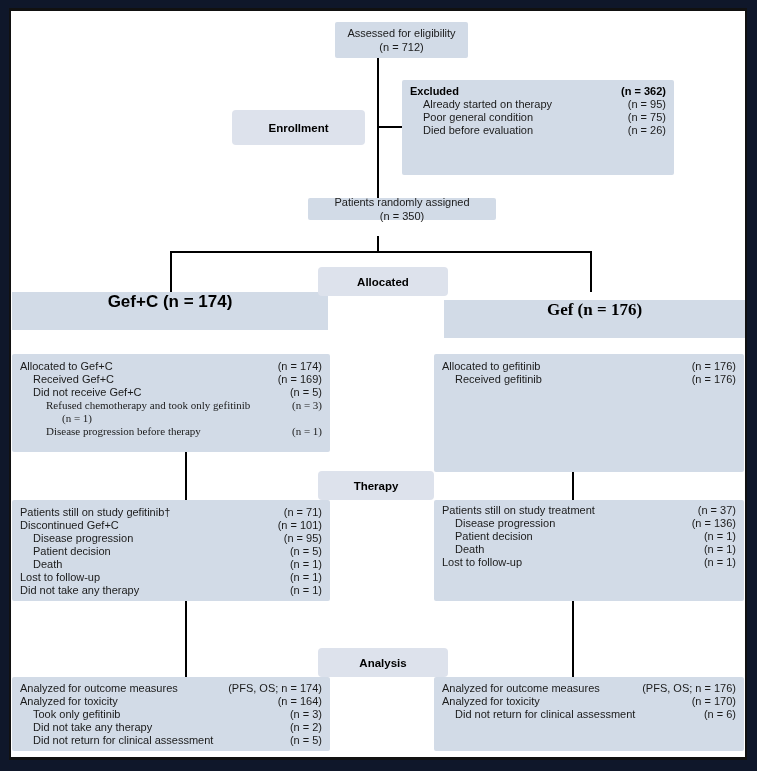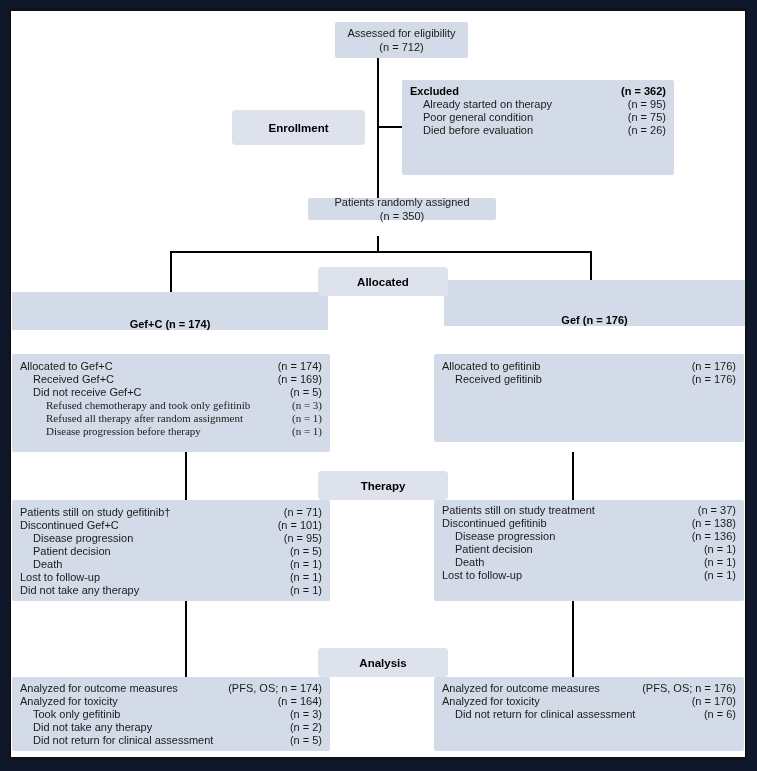--- a/index.html
+++ b/index.html
@@ -28,22 +28,22 @@
     display: flex; flex-direction: column; align-items: center; justify-content: center;
     font-size: 11px; line-height: 14px; text-align: center;
   }
   .stagebox {
     position: absolute; background: var(--label-fill); border-radius: 4px;
     display: flex; align-items: center; justify-content: center;
     font-weight: bold; font-size: 11.5px; color: #000;
   }
   .bandbox {
     position: absolute; background: var(--box-fill);
-    display: flex; align-items: flex-end; justify-content: center;
-    font-weight: bold; font-size: 11px; color: #000;
+    display: flex; align-items: flex-start; justify-content: center;
+    font-weight: bold; font-size: 17px; color: #000;
   }
   .textbox { padding: 4px 8px; font-size: 11px; }
   .row { display: flex; justify-content: space-between; line-height: 13px; }
   .row .lbl { white-space: nowrap; }
   .row .val { white-space: nowrap; margin-left: 16px; text-align: right; }
   .row.i1 { padding-left: 13px; }
   .row.i2 { padding-left: 26px; font-family: Liberation Serif, serif; }
   .row.hdr { font-weight: bold; color: #000; }
   .vline { position: absolute; width: 2px; background: var(--line); }
   .hline { position: absolute; height: 2px; background: var(--line); }
@@ -94,21 +94,21 @@
   </div>
 
   <div class="fillbox centerbox" style="left:308px; top:198px; width:188px; height:22px;">
     <div>Patients randomly assigned</div>
     <div>(n = 350)</div>
   </div>
 
   <div class="bandbox" style="left:12px; top:292px; width:316px; height:38px;">
     <span>Gef+C (n = 174)</span>
   </div>
-  <div class="bandbox" style="left:444px; top:280px; width:301px; height:46px;">
+  <div class="bandbox" style="left:444px; top:300px; width:301px; height:38px;font-family:Liberation Serif, serif;">
     <span>Gef (n = 176)</span>
   </div>
   <div class="stagebox" style="left:318px; top:267px; width:130px; height:29px;">
     <span>Allocated</span>
   </div>
 
   <div class="fillbox textbox" style="left:12px; top:354px; width:318px; height:98px; padding-top:6px;">
     <div class="row">
         <span class="lbl">Allocated to Gef+C</span>
         <span class="val">(n = 174)</span>
@@ -119,41 +119,40 @@
       </div>
     <div class="row i1">
         <span class="lbl">Did not receive Gef+C</span>
         <span class="val">(n = 5)</span>
       </div>
     <div class="row i2">
         <span class="lbl">Refused chemotherapy and took only gefitinib</span>
         <span class="val">(n = 3)</span>
       </div>
     <div class="row i2">
-        <span class="lbl">Refused all therapy after random assignment</span>
         <span class="val">(n = 1)</span>
       </div>
     <div class="row i2">
         <span class="lbl">Disease progression before therapy</span>
         <span class="val">(n = 1)</span>
       </div>
   </div>
 
-  <div class="fillbox textbox" style="left:434px; top:354px; width:310px; height:88px; padding-top:6px;">
+  <div class="fillbox textbox" style="left:434px; top:354px; width:310px; height:118px; padding-top:6px;">
     <div class="row">
         <span class="lbl">Allocated to gefitinib</span>
         <span class="val">(n = 176)</span>
       </div>
     <div class="row i1">
         <span class="lbl">Received gefitinib</span>
         <span class="val">(n = 176)</span>
       </div>
   </div>
 
-  <div class="stagebox" style="left:318px; top:471px; width:130px; height:29px;">
+  <div class="stagebox" style="left:318px; top:471px; width:116px; height:29px;">
     <span>Therapy</span>
   </div>
 
   <div class="fillbox textbox" style="left:12px; top:500px; width:318px; height:101px; padding-top:6px;">
     <div class="row">
         <span class="lbl">Patients still on study gefitinib†</span>
         <span class="val">(n = 71)</span>
       </div>
     <div class="row">
         <span class="lbl">Discontinued Gef+C</span>
@@ -179,24 +178,20 @@
         <span class="lbl">Did not take any therapy</span>
         <span class="val">(n = 1)</span>
       </div>
   </div>
 
   <div class="fillbox textbox" style="left:434px; top:500px; width:310px; height:101px; ">
     <div class="row">
         <span class="lbl">Patients still on study treatment</span>
         <span class="val">(n = 37)</span>
       </div>
-    <div class="row">
-        <span class="lbl">Discontinued gefitinib</span>
-        <span class="val">(n = 138)</span>
-      </div>
     <div class="row i1">
         <span class="lbl">Disease progression</span>
         <span class="val">(n = 136)</span>
       </div>
     <div class="row i1">
         <span class="lbl">Patient decision</span>
         <span class="val">(n = 1)</span>
       </div>
     <div class="row i1">
         <span class="lbl">Death</span>

